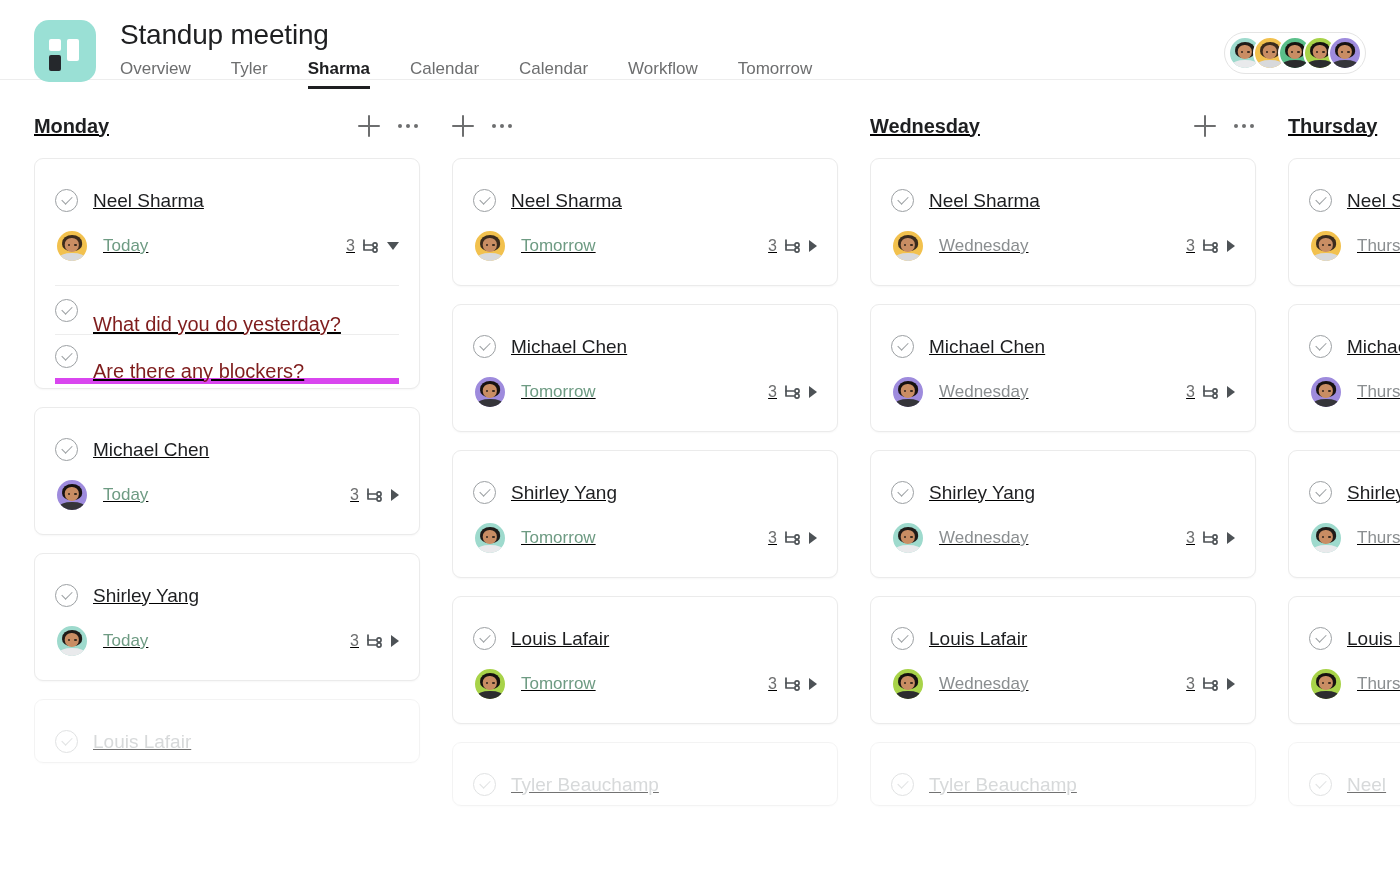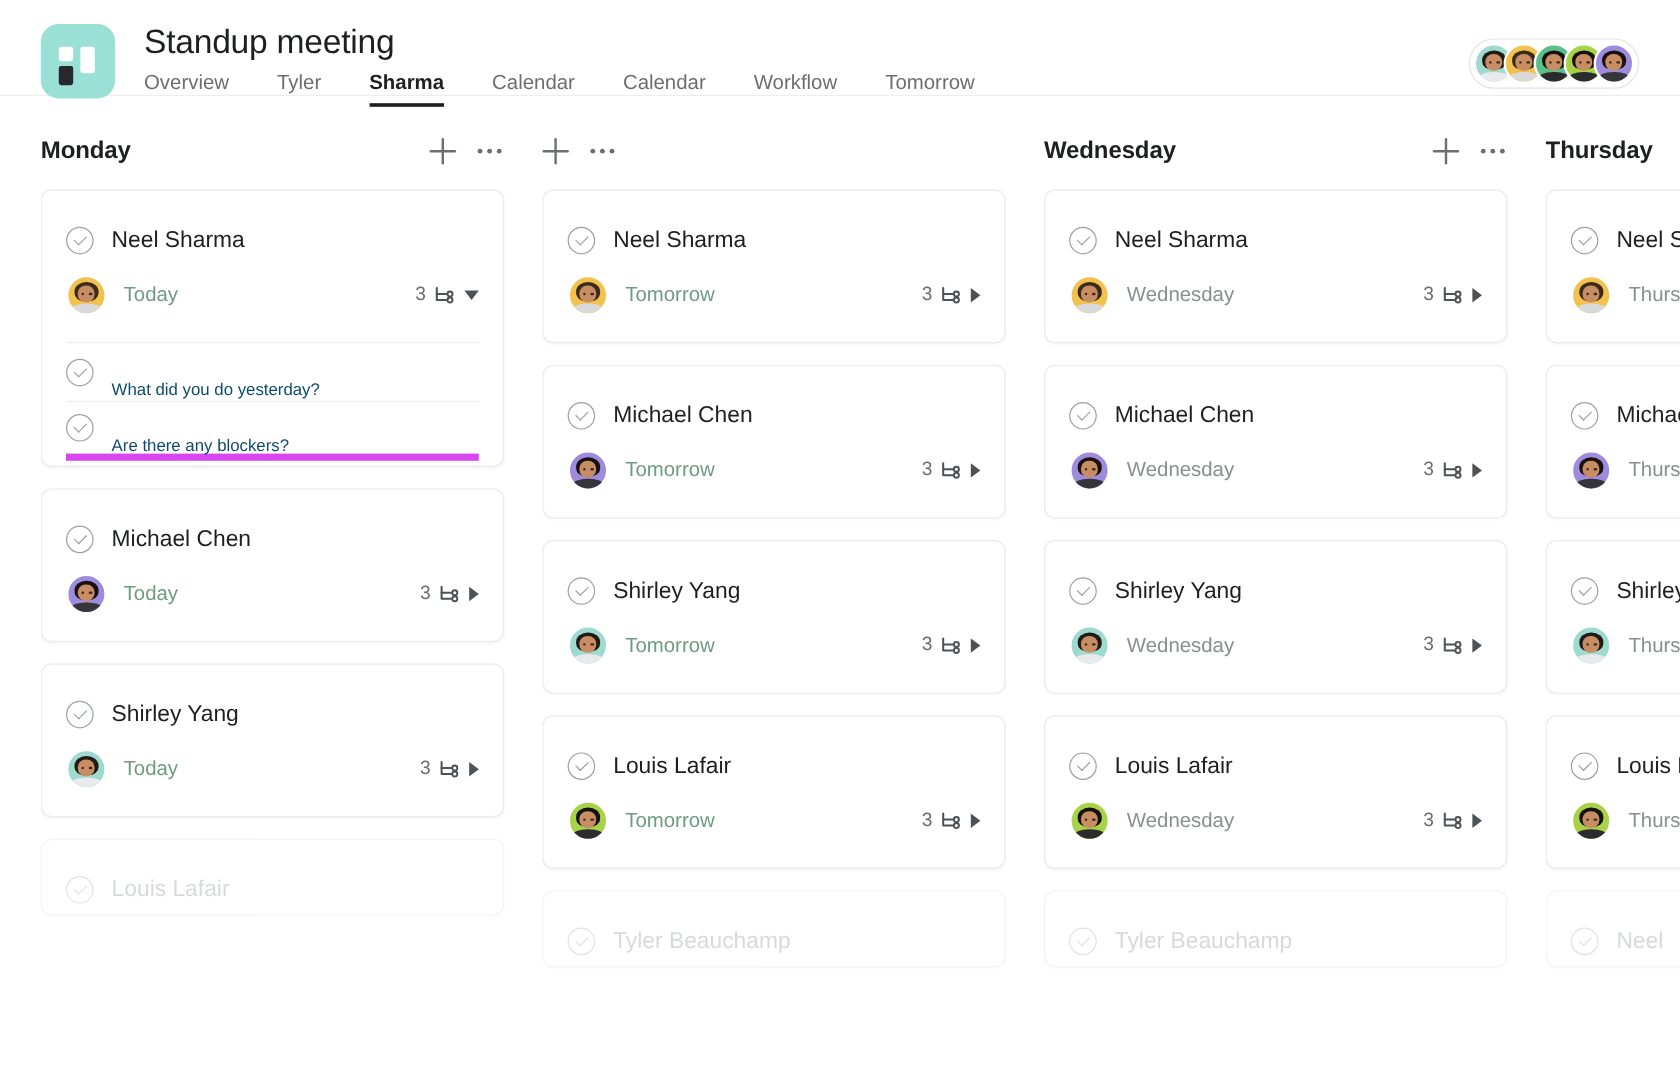--- a/index.html
+++ b/index.html
@@ -131,20 +131,21 @@
   }
   .av .eye.l { left: 35%; }
   .av .eye.r { right: 35%; }
 
   
   .board {
     position: relative;
     height: calc(893px - 108px);
     overflow: hidden;
     padding-left: 34px;
+    text-decoration: underline;
   }
 
   .columns {
     display: flex;
     height: 100%;
     gap: 0;
   }
 
   .column {
     width: 418px;
@@ -268,21 +269,21 @@
 
   .subtasks { border-top: 1px solid #ededed; padding-bottom: 4px; }
   .subtask-row {
     display: flex;
     align-items: center;
     gap: 15px;
     height: 49px;
     border-bottom: 1px solid #ededed;
   }
   .subtask-row:last-child { border-bottom: 6px solid #d946ef; }
-  .subtask-text { font-size: 14px; color: #0c4a6e; line-height: 22px; white-space: nowrap; margin-top: 28px;}
+  .subtask-text { font-size: 20px; color: #7f1d1d; line-height: 22px; white-space: nowrap; margin-top: 28px;}
 
   
   .fade-bottom {
     position: absolute;
     left: 0; right: 0; bottom: 0;
     height: 36px;
     background: linear-gradient(to bottom, rgba(255,255,255,0), #ffffff 86%);
     pointer-events: none;
   }
 

